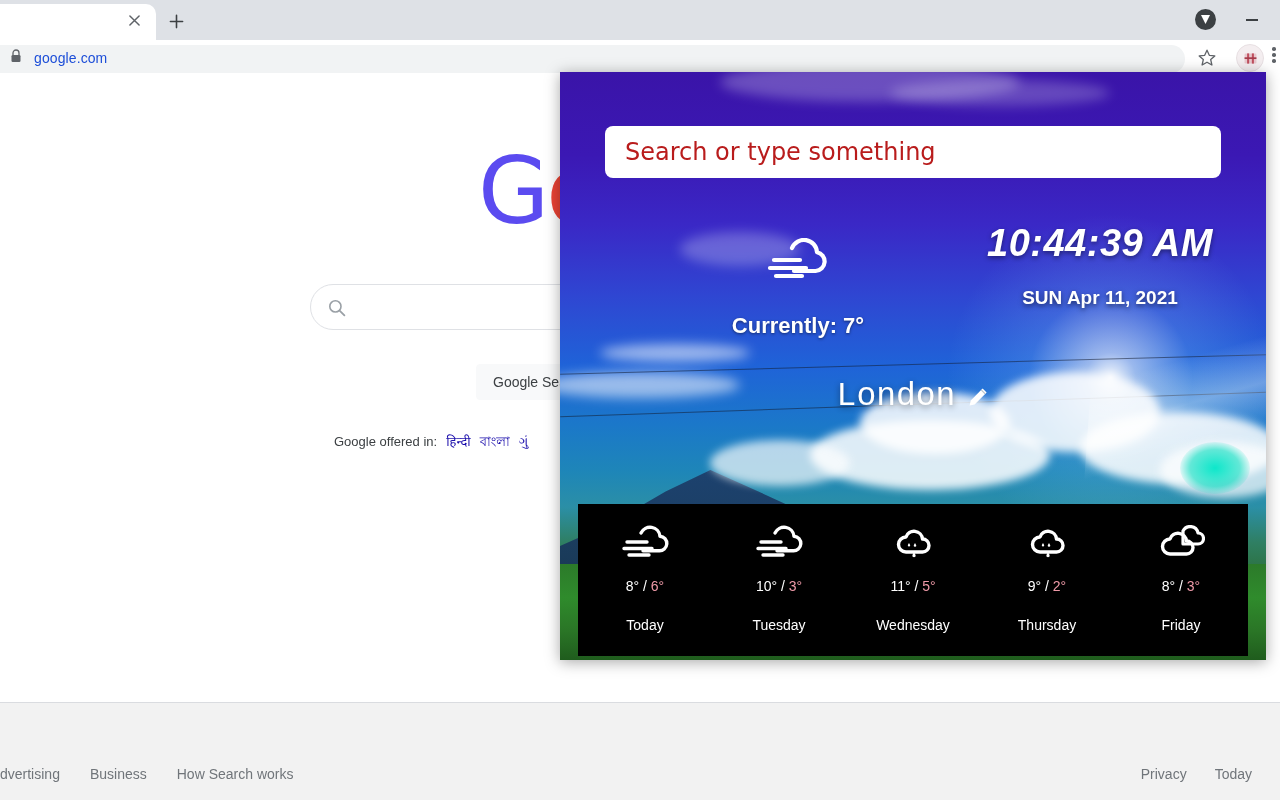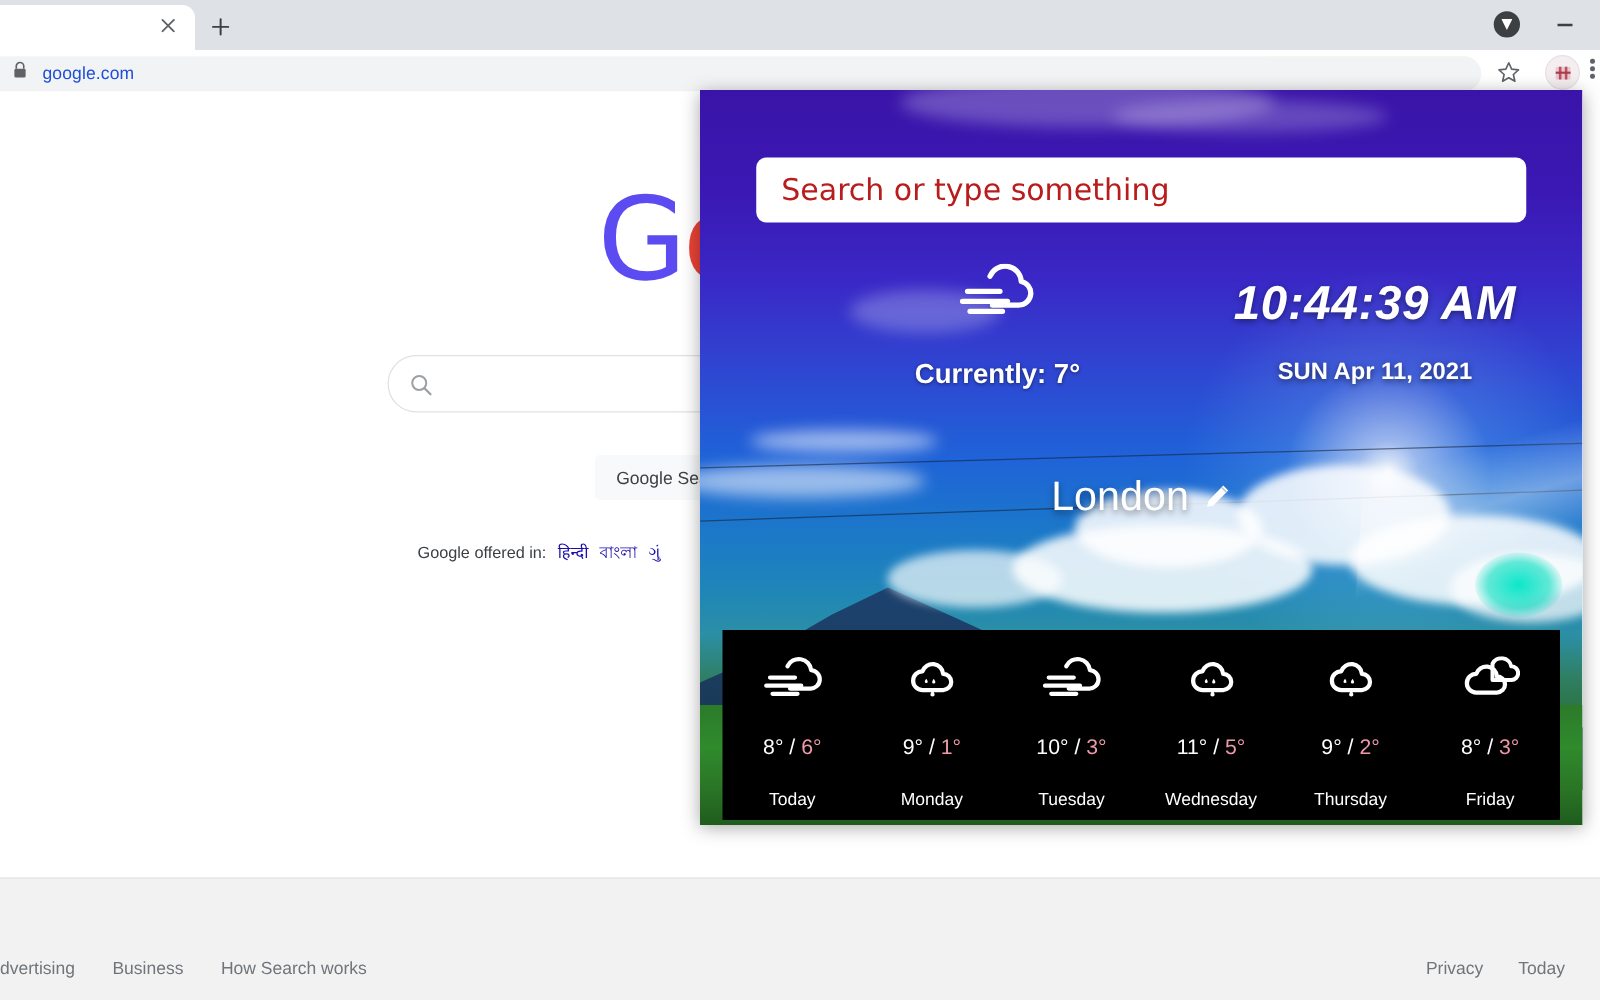--- a/index.html
+++ b/index.html
@@ -205,21 +205,21 @@
     position: absolute; left: 45px; top: 54px; width: 616px; height: 52px;
     background: #ffffff; border-radius: 8px;
     display: flex; align-items: center; padding: 0 20px;
   }
   .w-search span {
     font-size: 24px; color: #b91c1c;
     font-family: "DejaVu Sans", sans-serif;
   }
 
   .w-current {
-    position: absolute; left: 96px; top: 130px; width: 284px;
+    position: absolute; left: 96px; top: 157px; width: 284px;
     text-align: center; color: #fff;
   }
   .w-current .ico { height: 70px; display:flex; align-items:center; justify-content:center; }
   .w-current .ico svg { width: 64px; height: 52px; }
   .w-current .temp {
     margin-top: 14px; font-size: 22px; font-weight: bold;
     text-shadow: 0 1px 3px rgba(0,0,0,.5);
   }
 
   .w-clock {
@@ -237,34 +237,34 @@
   }
 
   .w-city {
     position: absolute; left: 0; top: 306px; width: 706px;
     display: flex; align-items: center; justify-content: center; gap: 12px;
     color: #fff;
   }
   .w-city .name {
     font-size: 33px; font-weight: 400;
     text-shadow: 0 2px 6px rgba(0,0,0,.45);
-    font-family: Liberation Sans, sans-serif;
+    font-family: Liberation Mono, monospace;
   }
   .w-city .pencil svg { width: 22px; height: 22px; display:block; }
 
   .forecast {
     position: absolute; left: 18px; top: 432px; width: 670px; height: 152px;
     background: #000000;
     display: flex; align-items: flex-start; justify-content: space-around;
     padding-top: 18px;
   }
   .fcol { width: 108px; text-align: center; color: #ffffff; }
   .fcol .ico { height: 46px; display: flex; align-items: center; justify-content: center; }
   .fcol .ico svg { width: 48px; height: 40px; }
-  .fcol .temps { margin-top: 20px; font-size: 17px; white-space: nowrap; }
+  .fcol .temps { margin-top: 10px; font-size: 14px; white-space: nowrap; }
   .fcol .temps .lo { color: #ef9aa8; }
   .fcol .temps .sl { color: #ffffff; }
   .fcol .day { margin-top: 23px; font-size: 14px; }
 </style>
 </head>
 <body>
 
 <div id="browser">
 
   <div class="tabstrip">
@@ -412,73 +412,59 @@
             <path d="M20 8 a10 10 0 0 1 19 3.2 a7.3 7.3 0 0 1 -1 14.6 H22" fill="none" stroke="#fff" stroke-width="3.4" stroke-linecap="round" stroke-linejoin="round"></path>
             <path d="M6 17 H26 M3 23.5 H31 M8 30 H28" stroke="#fff" stroke-width="3.4" stroke-linecap="round"></path>
           </svg>
         </div>
         <div class="temps">
           <span>8°</span><span class="sl"> / </span><span class="lo">6°</span>
         </div>
         <div class="day">Today</div>
       </div>
 
+
+      <div class="fcol">
+        <div class="ico">
+          <svg viewBox="0 0 48 40">
+            <path d="M20 8 a10 10 0 0 1 19 3.2 a7.3 7.3 0 0 1 -1 14.6 H22" fill="none" stroke="#fff" stroke-width="3.4" stroke-linecap="round" stroke-linejoin="round"></path>
+            <path d="M6 17 H26 M3 23.5 H31 M8 30 H28" stroke="#fff" stroke-width="3.4" stroke-linecap="round"></path>
+          </svg>
+        </div>
+        <div class="temps">
+          <span>10°</span><span class="sl"> / </span><span class="lo">3°</span>
+        </div>
+        <div class="day">Tuesday</div>
+      </div>
+
       <div class="fcol">
         <div class="ico">
           <svg viewBox="0 0 48 40">
             <path d="M17 12 a8.5 8.5 0 0 1 16.5 2 a6.5 6.5 0 0 1 0 13 H17 a7.5 7.5 0 0 1 0 -15 Z" fill="none" stroke="#fff" stroke-width="3.4" stroke-linejoin="round"></path>
             <path d="M20 18 q-2.4 3.4 0 3.4 q2.4 0 0 -3.4" fill="#fff"></path>
             <path d="M26 18 q-2.6 3.8 0 3.8 q2.6 0 0 -3.8" fill="#fff"></path>
             <path d="M25 27 q-3.4 5.2 0 5.2 q3.4 0 0 -5.2" fill="#fff"></path>
           </svg>
         </div>
         <div class="temps">
-          <span>9°</span><span class="sl"> / </span><span class="lo">1°</span>
-        </div>
-        <div class="day">Monday</div>
-      </div>
-
-      <div class="fcol">
-        <div class="ico">
-          <svg viewBox="0 0 48 40">
-            <path d="M20 8 a10 10 0 0 1 19 3.2 a7.3 7.3 0 0 1 -1 14.6 H22" fill="none" stroke="#fff" stroke-width="3.4" stroke-linecap="round" stroke-linejoin="round"></path>
-            <path d="M6 17 H26 M3 23.5 H31 M8 30 H28" stroke="#fff" stroke-width="3.4" stroke-linecap="round"></path>
-          </svg>
-        </div>
-        <div class="temps">
-          <span>10°</span><span class="sl"> / </span><span class="lo">3°</span>
-        </div>
-        <div class="day">Tuesday</div>
+          <span>11°</span><span class="sl"> / </span><span class="lo">5°</span>
+        </div>
+        <div class="day">Wednesday</div>
       </div>
 
       <div class="fcol">
         <div class="ico">
           <svg viewBox="0 0 48 40">
             <path d="M17 12 a8.5 8.5 0 0 1 16.5 2 a6.5 6.5 0 0 1 0 13 H17 a7.5 7.5 0 0 1 0 -15 Z" fill="none" stroke="#fff" stroke-width="3.4" stroke-linejoin="round"></path>
             <path d="M20 18 q-2.4 3.4 0 3.4 q2.4 0 0 -3.4" fill="#fff"></path>
             <path d="M26 18 q-2.6 3.8 0 3.8 q2.6 0 0 -3.8" fill="#fff"></path>
             <path d="M25 27 q-3.4 5.2 0 5.2 q3.4 0 0 -5.2" fill="#fff"></path>
           </svg>
         </div>
         <div class="temps">
-          <span>11°</span><span class="sl"> / </span><span class="lo">5°</span>
-        </div>
-        <div class="day">Wednesday</div>
-      </div>
-
-      <div class="fcol">
-        <div class="ico">
-          <svg viewBox="0 0 48 40">
-            <path d="M17 12 a8.5 8.5 0 0 1 16.5 2 a6.5 6.5 0 0 1 0 13 H17 a7.5 7.5 0 0 1 0 -15 Z" fill="none" stroke="#fff" stroke-width="3.4" stroke-linejoin="round"></path>
-            <path d="M20 18 q-2.4 3.4 0 3.4 q2.4 0 0 -3.4" fill="#fff"></path>
-            <path d="M26 18 q-2.6 3.8 0 3.8 q2.6 0 0 -3.8" fill="#fff"></path>
-            <path d="M25 27 q-3.4 5.2 0 5.2 q3.4 0 0 -5.2" fill="#fff"></path>
-          </svg>
-        </div>
-        <div class="temps">
           <span>9°</span><span class="sl"> / </span><span class="lo">2°</span>
         </div>
         <div class="day">Thursday</div>
       </div>
 
       <div class="fcol">
         <div class="ico">
           <svg viewBox="0 0 48 40">
             <path d="M26 6 a8 8 0 0 1 15 2 a5.5 5.5 0 0 1 0 11 H26 Z" fill="none" stroke="#fff" stroke-width="3.2" stroke-linejoin="round"></path>
             <path d="M13 14 a8.5 8.5 0 0 1 16.5 2 a6.5 6.5 0 0 1 0 13 H13 a7.5 7.5 0 0 1 0 -15 Z" fill="none" stroke="#fff" stroke-width="3.4" stroke-linejoin="round"></path>

